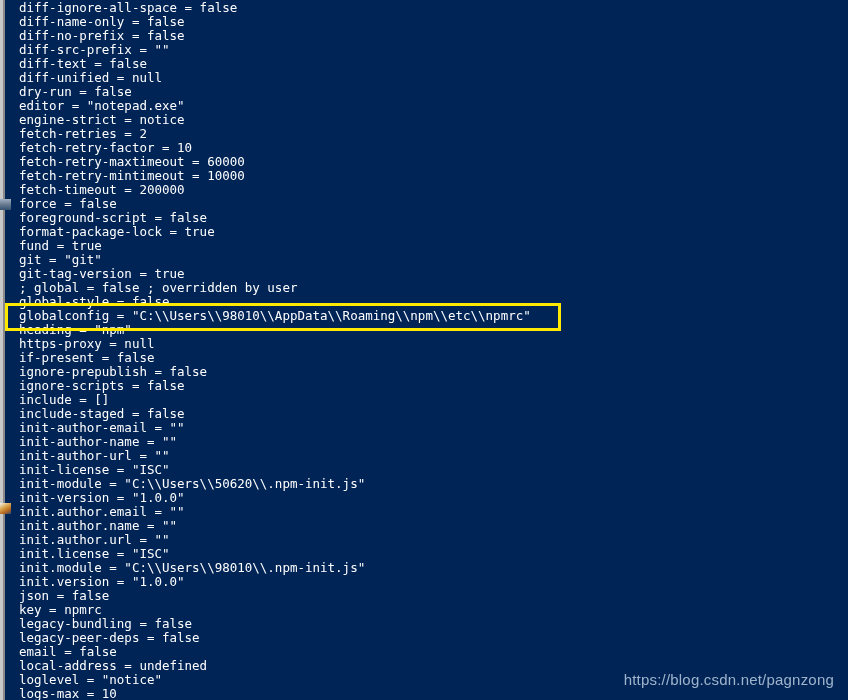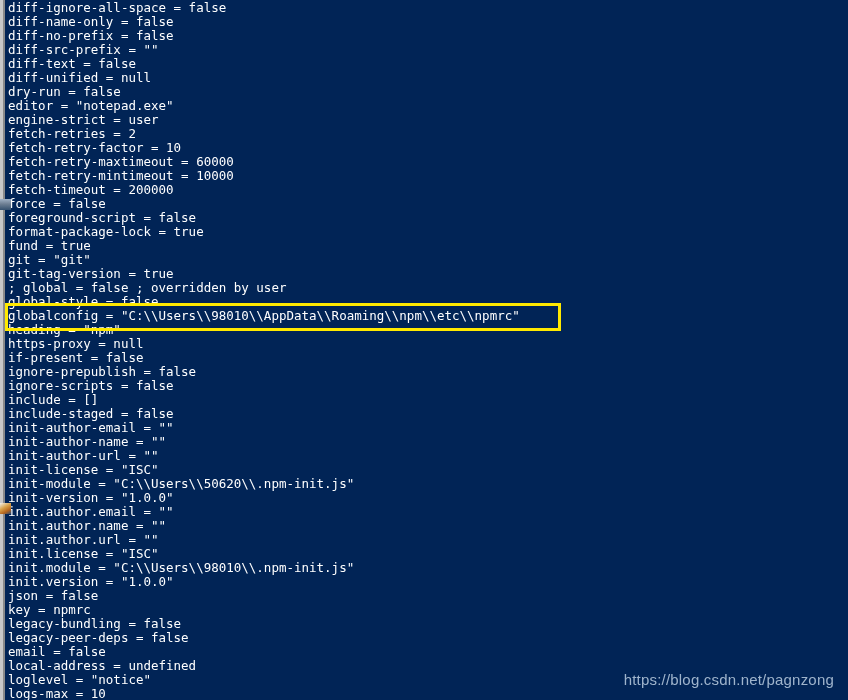--- a/index.html
+++ b/index.html
@@ -43,21 +43,21 @@
     height: 700px;
     padding-top: 1px;
   }
   .line {
     height: 14px;
     line-height: 14px;
     font-size: 12.5px;
     color: #ffffff;
     white-space: pre;
     letter-spacing: 0px;
-    padding-left: 3px;
+    padding-left: 14px;
     font-family: "DejaVu Sans Mono", "Liberation Mono", monospace;
   }
 
   
   #highlight-box {
     position: absolute;
     left: 5px;
     top: 303px;
     width: 556px;
     height: 28px;
@@ -105,21 +105,21 @@
 
   <div id="console">
       <div class="line">diff-ignore-all-space = false</div>
       <div class="line">diff-name-only = false</div>
       <div class="line">diff-no-prefix = false</div>
       <div class="line">diff-src-prefix = ""</div>
       <div class="line">diff-text = false</div>
       <div class="line">diff-unified = null</div>
       <div class="line">dry-run = false</div>
       <div class="line">editor = "notepad.exe"</div>
-      <div class="line">engine-strict = user</div>
+      <div class="line">engine-strict = notice</div>
       <div class="line">fetch-retries = 2</div>
       <div class="line">fetch-retry-factor = 10</div>
       <div class="line">fetch-retry-maxtimeout = 60000</div>
       <div class="line">fetch-retry-mintimeout = 10000</div>
       <div class="line">fetch-timeout = 200000</div>
       <div class="line">force = false</div>
       <div class="line">foreground-script = false</div>
       <div class="line">format-package-lock = true</div>
       <div class="line">fund = true</div>
       <div class="line">git = "git"</div>

